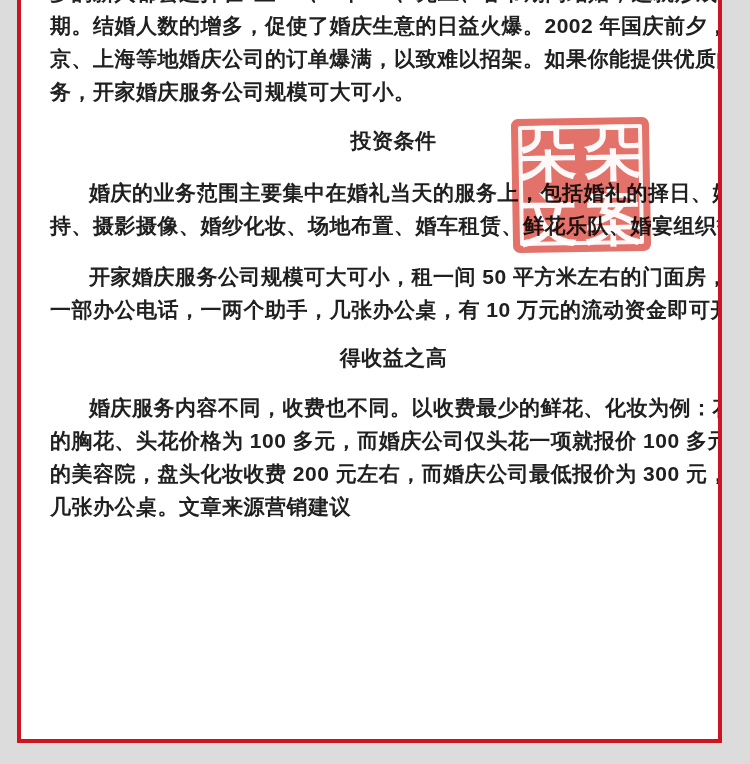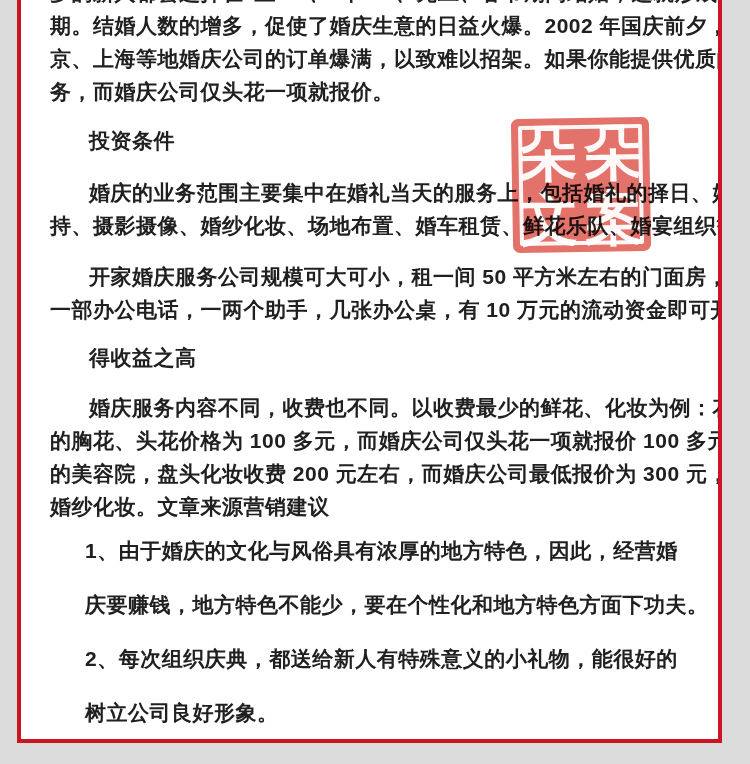--- a/index.html
+++ b/index.html
@@ -33,21 +33,21 @@
   }
   .line {
     height: 33px;
     line-height: 33px;
     font-size: 21px;
     white-space: nowrap;
     letter-spacing: 0.5px;
   }
   .para-first { margin-top: -24px; }
   .indent { padding-left: 39px; }
-  .heading { padding-left: 39px; }
+  .heading { padding-left: 39px; text-align: center; }
   .gap-h1 { margin-top: 16px; }
   .gap-p2 { margin-top: 19px; }
   .gap-p3 { margin-top: 18px; }
   .gap-h2 { margin-top: 15px; }
   .gap-p4 { margin-top: 17px; }
   .gap-list { margin-top: 11px; }
   .list-line { padding-left: 35px; }
   .list-line + .list-line { margin-top: 21px; }
 
   
@@ -90,50 +90,44 @@
 </head>
 <body>
 
 <div class="sheet">
   <div class="content">
 
     <div class="para para-first">
       <div class="line">多的新人都会选择在“五一”、“十一”、元旦、春节期间结婚，这就形成结婚高峰</div>
       <div class="line">期。结婚人数的增多，促使了婚庆生意的日益火爆。2002 年国庆前夕，北</div>
       <div class="line">京、上海等地婚庆公司的订单爆满，以致难以招架。如果你能提供优质的服</div>
-      <div class="line">务，而婚庆公司仅头花一项就报价。</div>
+      <div class="line">务，开家婚庆服务公司规模可大可小。</div>
     </div>
 
     <div class="line heading gap-h1">投资条件</div>
 
     <div class="para gap-p2">
       <div class="line indent">婚庆的业务范围主要集中在婚礼当天的服务上，包括婚礼的择日、婚礼主</div>
       <div class="line">持、摄影摄像、婚纱化妆、场地布置、婚车租赁、鲜花乐队、婚宴组织等。</div>
     </div>
 
     <div class="para gap-p3">
       <div class="line indent">开家婚庆服务公司规模可大可小，租一间 50 平方米左右的门面房，安装</div>
       <div class="line">一部办公电话，一两个助手，几张办公桌，有 10 万元的流动资金即可开业。</div>
     </div>
 
     <div class="line heading gap-h2">得收益之高</div>
 
     <div class="para gap-p4">
       <div class="line indent">婚庆服务内容不同，收费也不同。以收费最少的鲜花、化妆为例：花店里</div>
       <div class="line">的胸花、头花价格为 100 多元，而婚庆公司仅头花一项就报价 100 多元;一般</div>
       <div class="line">的美容院，盘头化妆收费 200 元左右，而婚庆公司最低报价为 300 元，足以见</div>
-      <div class="line">婚纱化妆。文章来源营销建议</div>
+      <div class="line">几张办公桌。文章来源营销建议</div>
     </div>
 
-    <div class="para gap-list">
-      <div class="line list-line">1、由于婚庆的文化与风俗具有浓厚的地方特色，因此，经营婚</div>
-      <div class="line list-line">庆要赚钱，地方特色不能少，要在个性化和地方特色方面下功夫。</div>
-      <div class="line list-line">2、每次组织庆典，都送给新人有特殊意义的小礼物，能很好的</div>
-      <div class="line list-line">树立公司良好形象。</div>
-    </div>
 
   </div>
 
   <div class="stamp">
     <div class="stamp-frame"></div>
     <div class="stamp-grid">
       <span>朵</span>
       <span>朵</span>
       <span>文</span>
       <span>案</span>

